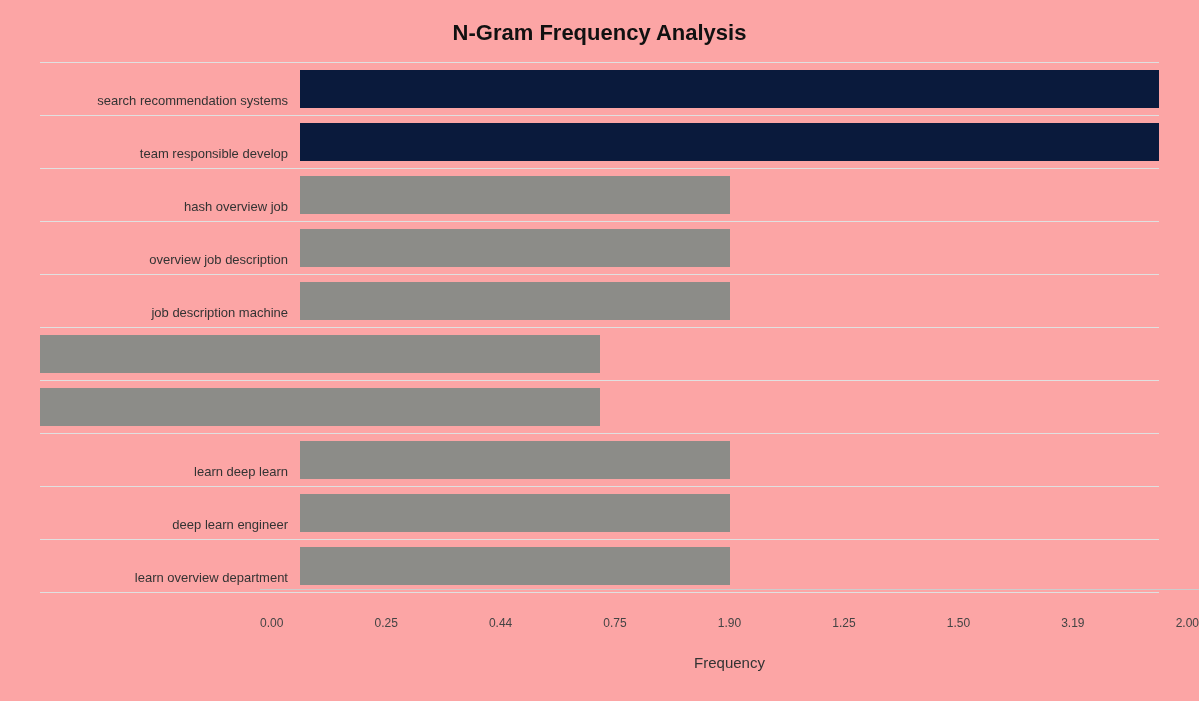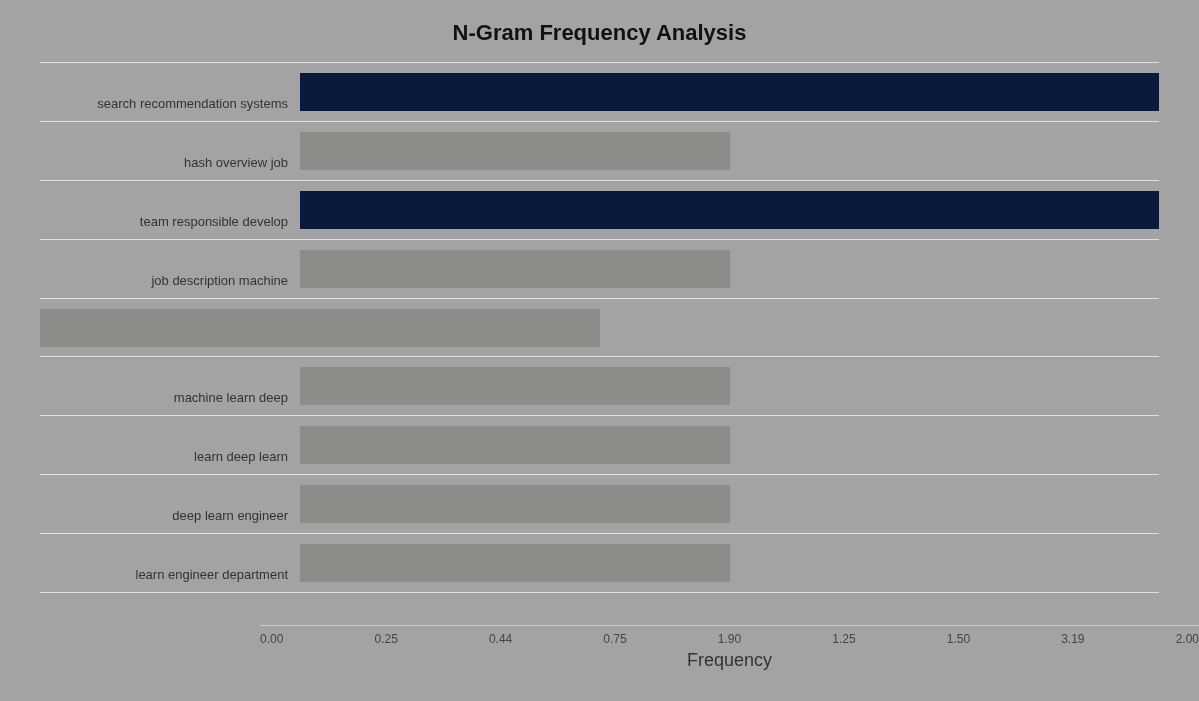--- a/index.html
+++ b/index.html
@@ -8,21 +8,21 @@
       background: #f5f5f5;
       width: 1199px;
       height: 701px;
       display: flex;
       align-items: center;
       justify-content: center;
     }
     .chart-container {
       width: 1199px;
       height: 701px;
-      background: #a3a3a3;
+      background: #fca5a5;
       padding: 20px 40px 60px 40px;
       position: relative;
     }
     .chart-title {
       text-align: center;
       font-size: 22px;
       font-weight: bold;
       color: #111;
       margin-bottom: 16px;
     }
@@ -66,99 +66,105 @@
     .bar-fill.gray {
       background-color: #8c8c88;
     }
     .x-axis {
       position: absolute;
       bottom: 30px;
       left: 260px;
       right: 0;
       display: flex;
       flex-direction: column;
+      gap: 20px;
     }
     .x-axis-line {
       height: 1px;
       background: #ccc;
       width: 100%;
     }
     .x-axis-labels {
       display: flex;
       justify-content: space-between;
       margin-top: 6px;
     }
     .x-axis-label {
       font-size: 12px;
       color: #444;
       text-align: center;
     }
     .x-axis-title {
       text-align: center;
-      font-size: 18px;
+      font-size: 15px;
       color: #333;
       margin-top: 4px;
     }
   </style>
 </head>
 <body>
 
 <div class="chart-container">
   <div class="chart-title">N-Gram Frequency Analysis</div>
 
   <div class="chart-area" id="bar-chart-area">
   <div class="bar-row">
         <div class="bar-label">search recommendation systems</div>
         <div class="bar-track">
           <div class="bar-fill dark" style="width: 100%;"></div>
         </div>
       </div>
       <div class="bar-row">
+        <div class="bar-label">team responsible develop</div>
+        <div class="bar-track">
+          <div class="bar-fill dark" style="width: 100%;"></div>
+        </div>
+      </div>
+      <div class="bar-row">
         <div class="bar-label">hash overview job</div>
         <div class="bar-track">
           <div class="bar-fill gray" style="width: 50%;"></div>
         </div>
       </div>
       <div class="bar-row">
-        <div class="bar-label">team responsible develop</div>
+        <div class="bar-label">overview job description</div>
         <div class="bar-track">
-          <div class="bar-fill dark" style="width: 100%;"></div>
+          <div class="bar-fill gray" style="width: 50%;"></div>
         </div>
       </div>
       <div class="bar-row">
         <div class="bar-label">job description machine</div>
         <div class="bar-track">
           <div class="bar-fill gray" style="width: 50%;"></div>
         </div>
       </div>
       <div class="bar-row">
         <div class="bar-track">
           <div class="bar-fill gray" style="width: 50%;"></div>
         </div>
       </div>
       <div class="bar-row">
-        <div class="bar-label">machine learn deep</div>
         <div class="bar-track">
           <div class="bar-fill gray" style="width: 50%;"></div>
         </div>
       </div>
       <div class="bar-row">
         <div class="bar-label">learn deep learn</div>
         <div class="bar-track">
           <div class="bar-fill gray" style="width: 50%;"></div>
         </div>
       </div>
       <div class="bar-row">
         <div class="bar-label">deep learn engineer</div>
         <div class="bar-track">
           <div class="bar-fill gray" style="width: 50%;"></div>
         </div>
       </div>
       <div class="bar-row">
-        <div class="bar-label">learn engineer department</div>
+        <div class="bar-label">learn overview department</div>
         <div class="bar-track">
           <div class="bar-fill gray" style="width: 50%;"></div>
         </div>
       </div>
     </div>
 
   <div class="x-axis" id="x-axis-container">
     <div class="x-axis-line"></div>
     <div class="x-axis-labels" id="x-labels">
         <span class="x-axis-label">0.00</span>

